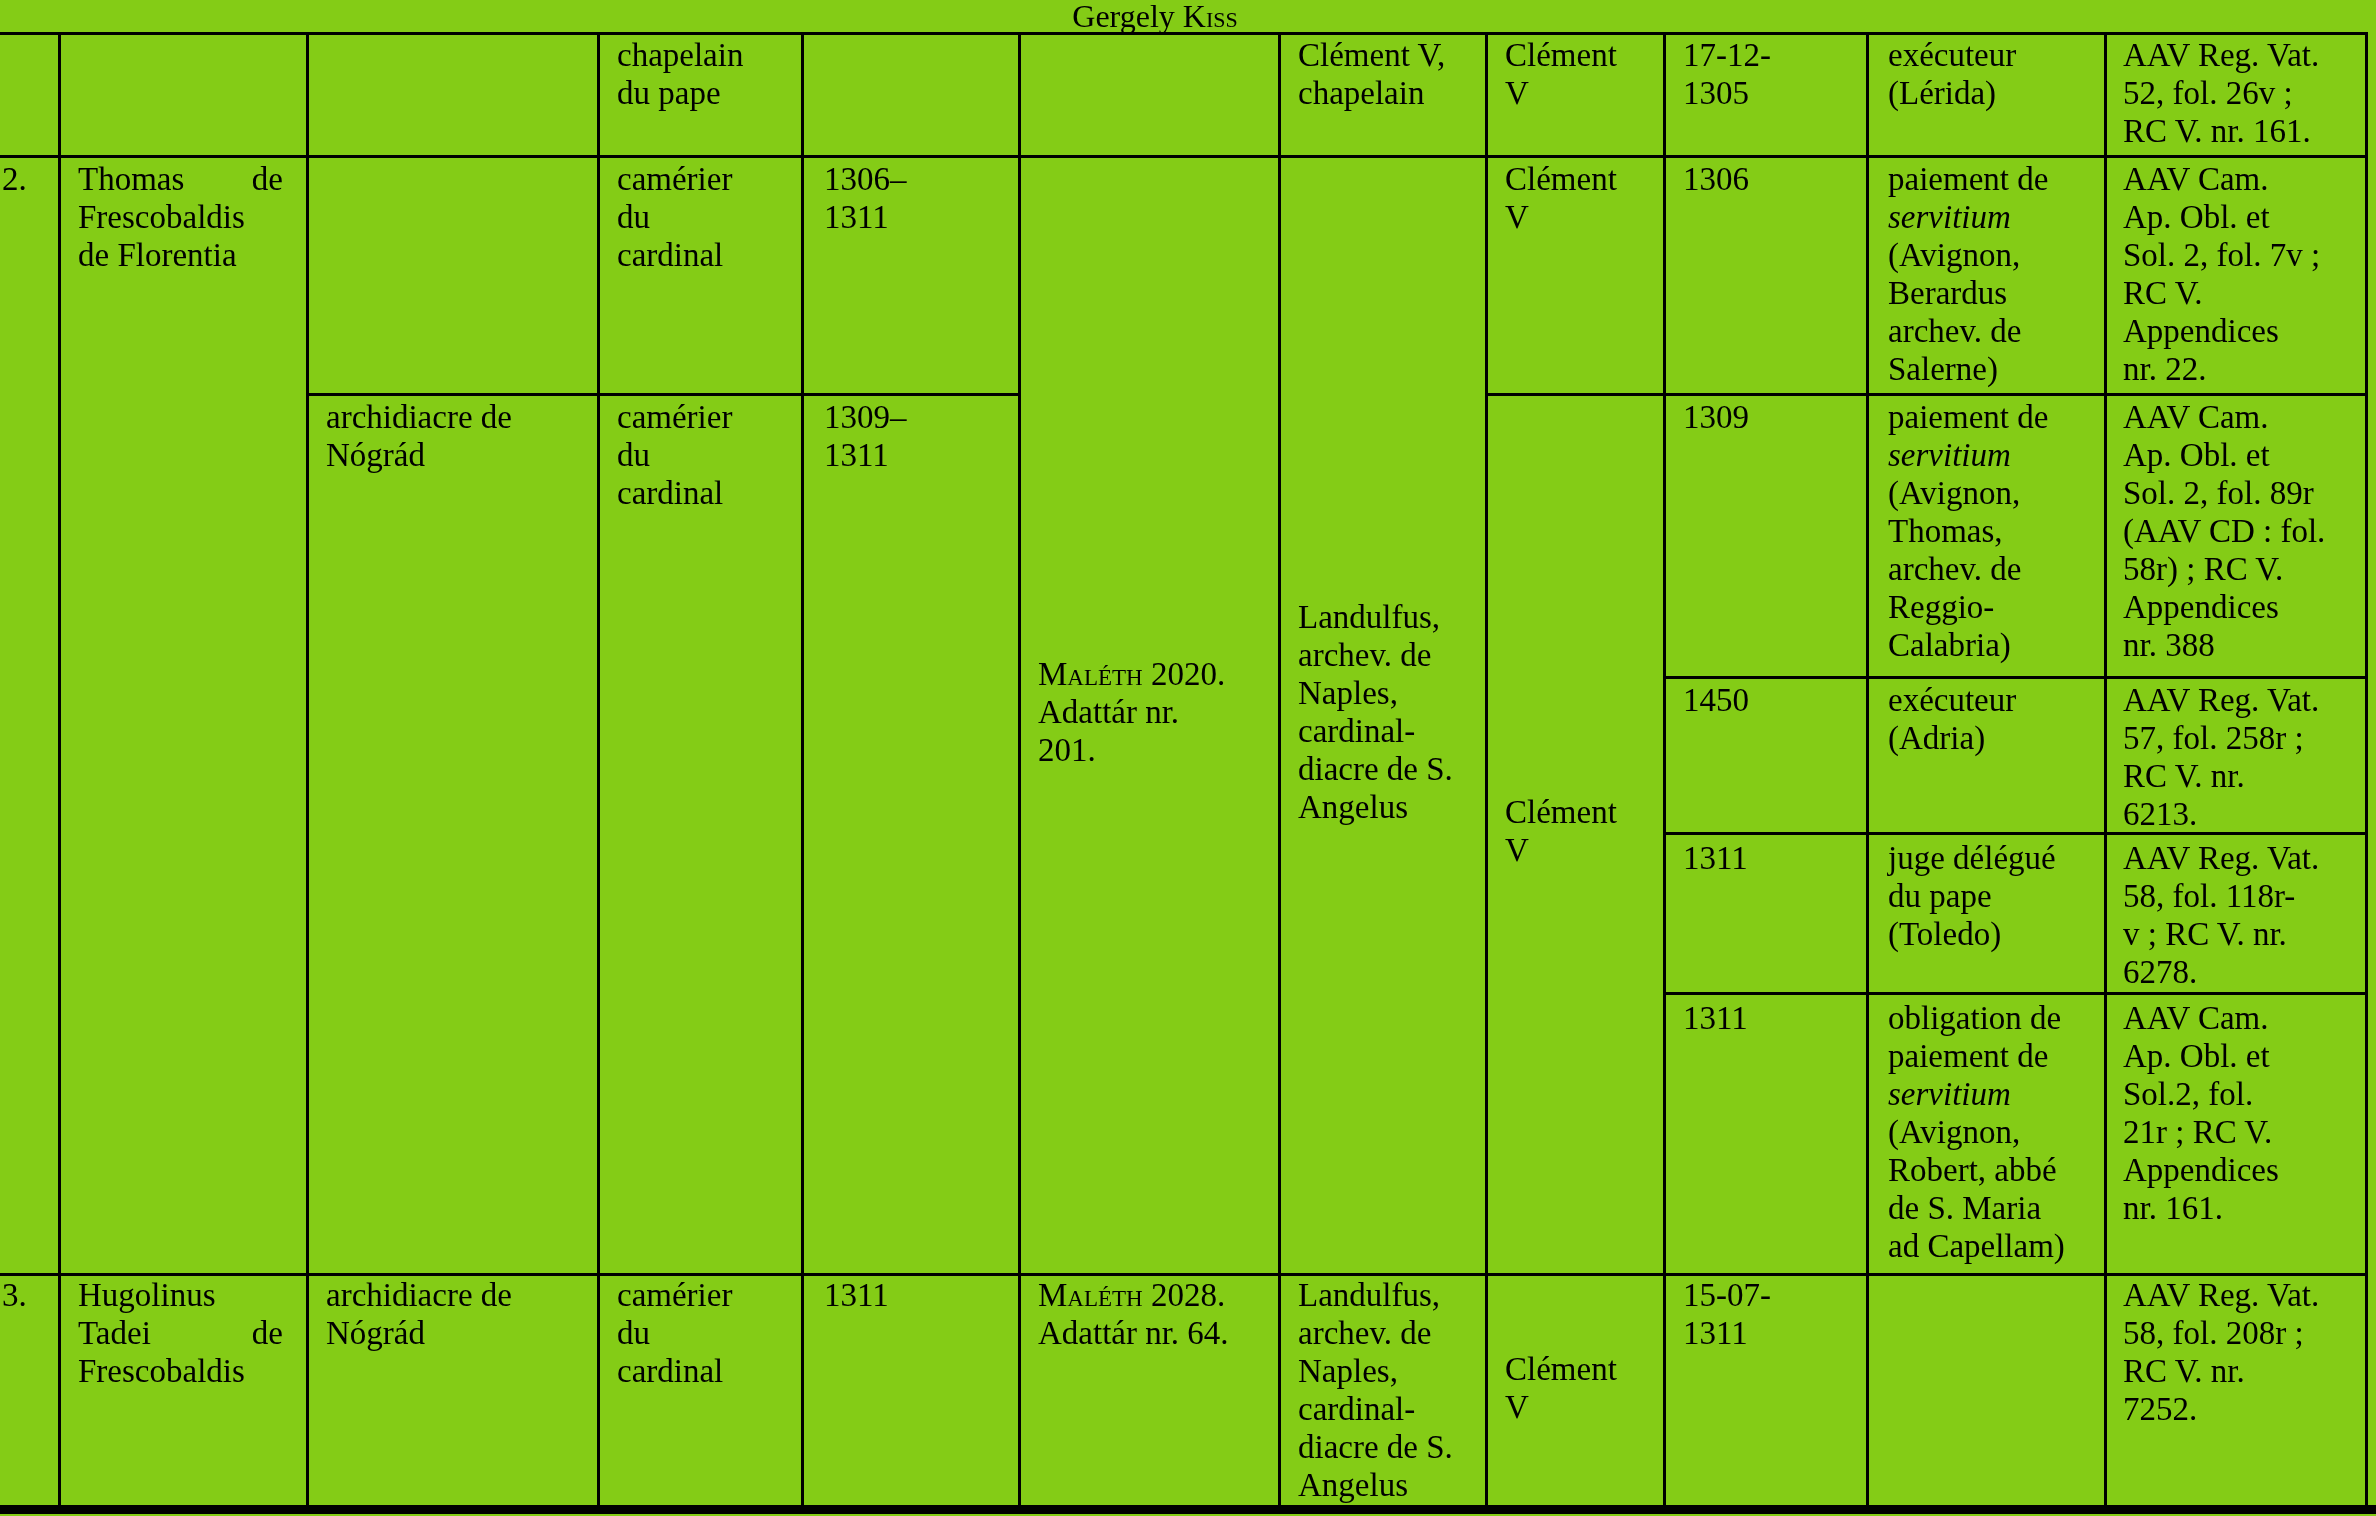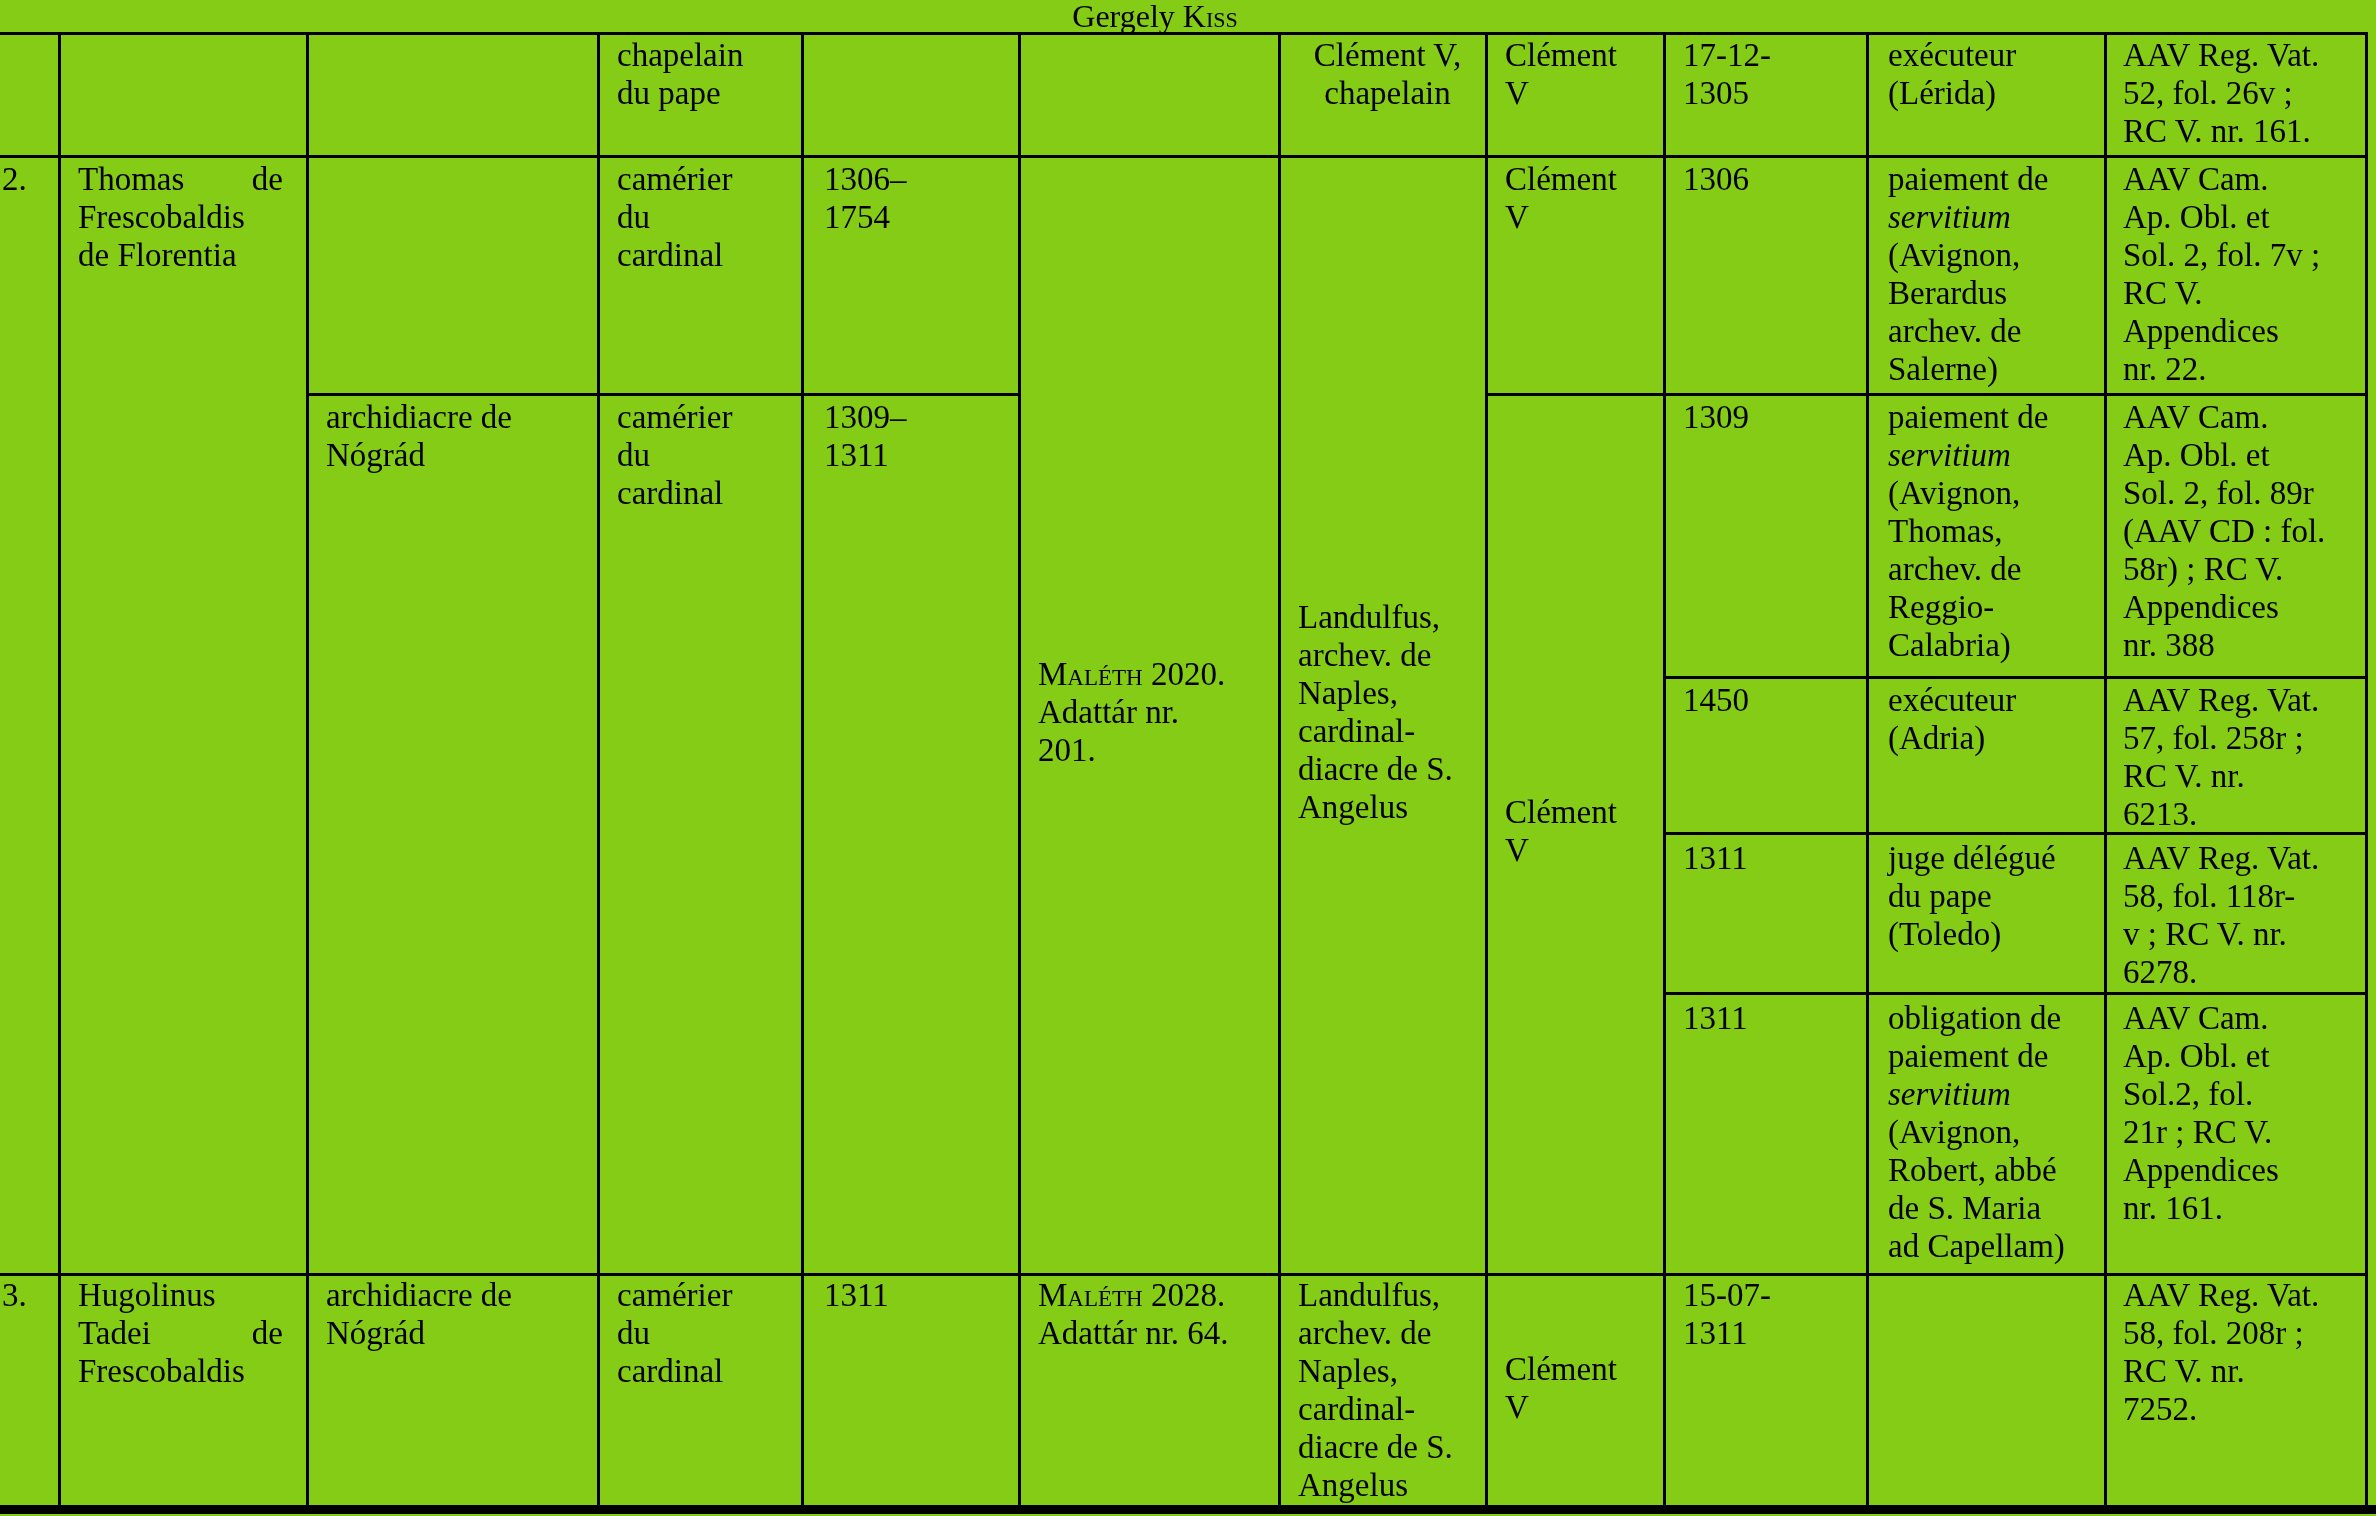--- a/index.html
+++ b/index.html
@@ -36,21 +36,21 @@
   <div class="hl" style="left:306px;top:393px;width:715px;height:3px;"></div>
   <div class="hl" style="left:1485px;top:393px;width:883px;height:3px;"></div>
   <div class="hl" style="left:1663px;top:676px;width:705px;height:3px;"></div>
   <div class="hl" style="left:1663px;top:832px;width:705px;height:3px;"></div>
   <div class="hl" style="left:1663px;top:992px;width:705px;height:3px;"></div>
   <div class="hl" style="left:0;top:1273px;width:2368px;height:3px;"></div>
   <div class="hl" style="left:0;top:1505px;width:2376px;height:9px;"></div>
 
   <div class="cell" style="left:617px;top:36px;width:176px;">chapelain
 du pape</div>
-  <div class="cell" style="left:1298px;top:36px;width:179px;text-align:center;">Clément V,
+  <div class="cell" style="left:1298px;top:36px;width:179px;">Clément V,
 chapelain</div>
   <div class="cell" style="left:1505px;top:36px;width:150px;">Clément
 V</div>
   <div class="cell" style="left:1683px;top:36px;width:175px;">17-12-
 1305</div>
   <div class="cell" style="left:1888px;top:36px;width:210px;">exécuteur
 (Lérida)</div>
   <div class="cell" style="left:2123px;top:36px;width:236px;">AAV Reg. Vat.
 52, fol. 26v ;
 RC V. nr. 161.</div>
@@ -59,21 +59,21 @@
   <div class="cell justify" style="left:78px;top:160px;width:205px;">Thomas de Frescobaldis de Florentia</div>
   <div class="cell" style="left:326px;top:398px;width:263px;">archidiacre de
 Nógrád</div>
   <div class="cell" style="left:617px;top:160px;width:176px;">camérier
 du
 cardinal</div>
   <div class="cell" style="left:617px;top:398px;width:176px;">camérier
 du
 cardinal</div>
   <div class="cell" style="left:824px;top:160px;width:180px;">1306–
-1754</div>
+1311</div>
   <div class="cell" style="left:824px;top:398px;width:180px;">1309–
 1311</div>
   <div class="cell" style="left:1038px;top:655px;width:232px;"><span class="sc">Maléth</span><span> 2020.
 Adattár nr.
 201.</span></div>
   <div class="cell" style="left:1298px;top:598px;width:179px;">Landulfus,
 archev. de
 Naples,
 cardinal-
 diacre de S.

